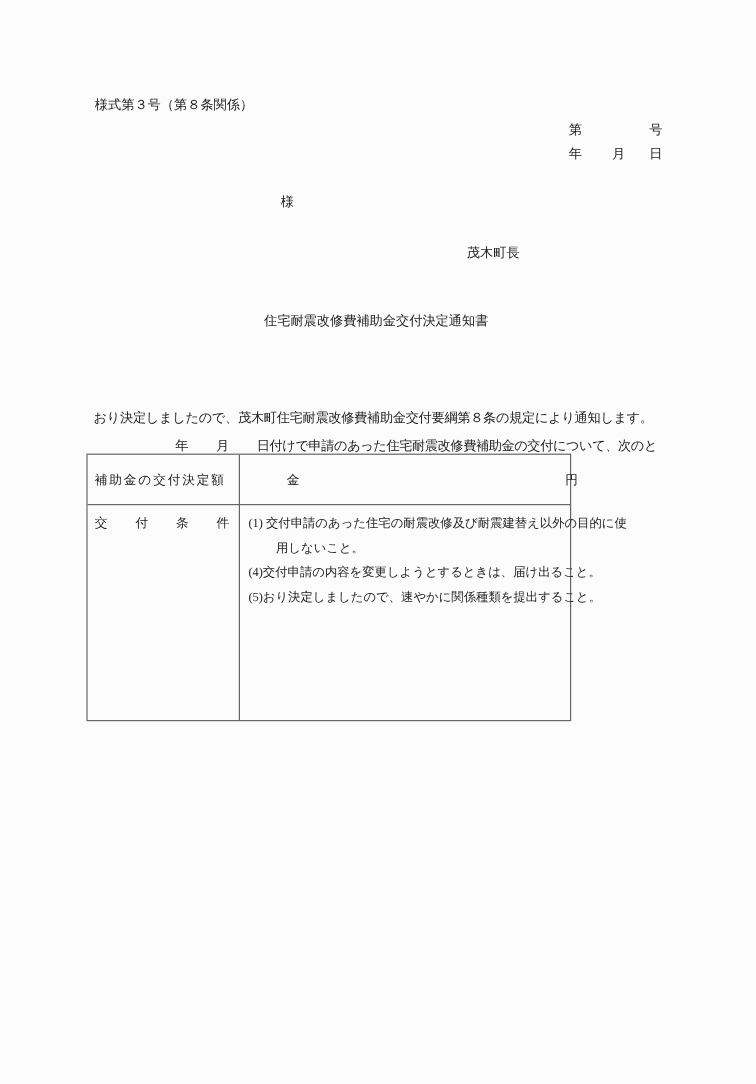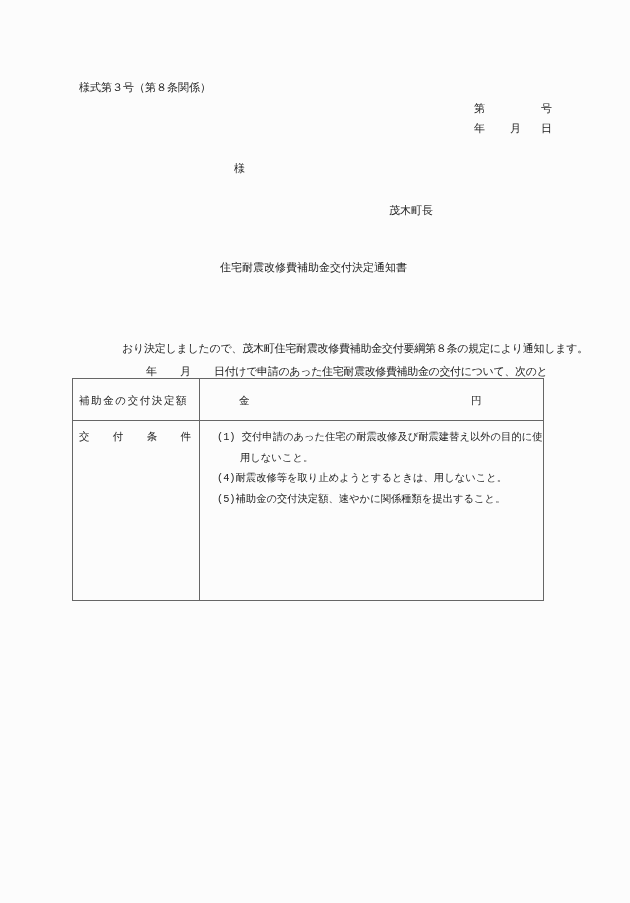--- a/index.html
+++ b/index.html
@@ -18,46 +18,46 @@
   #doc-no-label { left: 474px; top: 102px; }
   #doc-no-suffix { left: 541px; top: 102px; }
   #date-year { left: 474px; top: 122px; }
   #date-month { left: 510px; top: 122px; }
   #date-day { left: 541px; top: 122px; }
   #addressee-honorific { left: 234px; top: 162px; }
   #sender { left: 389px; top: 204px; }
   #doc-title { left: 220px; top: 261px; }
 
   #body-line1 { left: 146px; top: 321px; margin-top: 44px; }
-  #body-line2 { left: 78px; top: 342px; margin-left: 44px; }
+  #body-line2 { left: 78px; top: 342px; }
   .gap { display: inline-block; }
 
   .table {
     position: absolute;
     left: 72px; top: 378px;
-    width: 472px; height: 223px;
+    width: 404px; height: 223px;
     border: 1px solid #666;
     box-sizing: border-box;
   }
   .vline { position: absolute; left: 126px; top: 0; bottom: 0; width: 1px; background: #666; }
   .hline { position: absolute; left: 0; right: 0; top: 41px; height: 1px; background: #666; }
 
   .cell-label {
     position: absolute;
     font-family: "DejaVu Sans", "Liberation Sans", sans-serif;
     font-size: 10.5px; line-height: 14px;
   }
   #amount-label { left: 6px; top: 14px; letter-spacing: 1.6px; }
   #conditions-label { left: 6px; top: 50px; width: 112px; display: flex; justify-content: space-between; }
   #amount-prefix { left: 166px; top: 14px; }
   #amount-unit { left: 398px; top: 14px; }
 
   .conditions {
-    position: absolute; left: 144px; top: 48px; width: 338px;
-    font-family: Liberation Mono, monospace;
+    position: absolute; left: 134px; top: 48px; width: 338px;
+    font-family: Liberation Serif, serif;
     font-size: 10.3px; line-height: 20.5px;
   }
   .cond { margin: 0; }
   .cond .num { display: inline-block; }
   .cond .cont { display: block; padding-left: 23px; }
 </style>
 </head>
 <body>
 
 <div class="abs t11" id="form-number">様式第３号（第８条関係）</div>
@@ -95,19 +95,19 @@
     <span>件</span>
   </div>
 
   <div class="conditions">
     <p class="cond">
       <span class="num">(1)</span>
       <span>交付申請のあった住宅の耐震改修及び耐震建替え以外の目的に使</span>
       <span class="cont">用しないこと。</span>
     </p>
     <p class="cond">
-      <span class="num">(4)</span><span>耐震改修等を取り止めようとするときは、用しないこと。</span>
+      <span class="num">(4)</span><span>交付申請の内容を変更しようとするときは、届け出ること。</span>
     </p>
     <p class="cond">
-      <span class="num">(5)</span><span>補助金の交付決定額、速やかに関係種類を提出すること。</span>
+      <span class="num">(5)</span><span>おり決定しましたので、速やかに関係種類を提出すること。</span>
     </p>
   </div>
 </div>
 
 </body></html>

